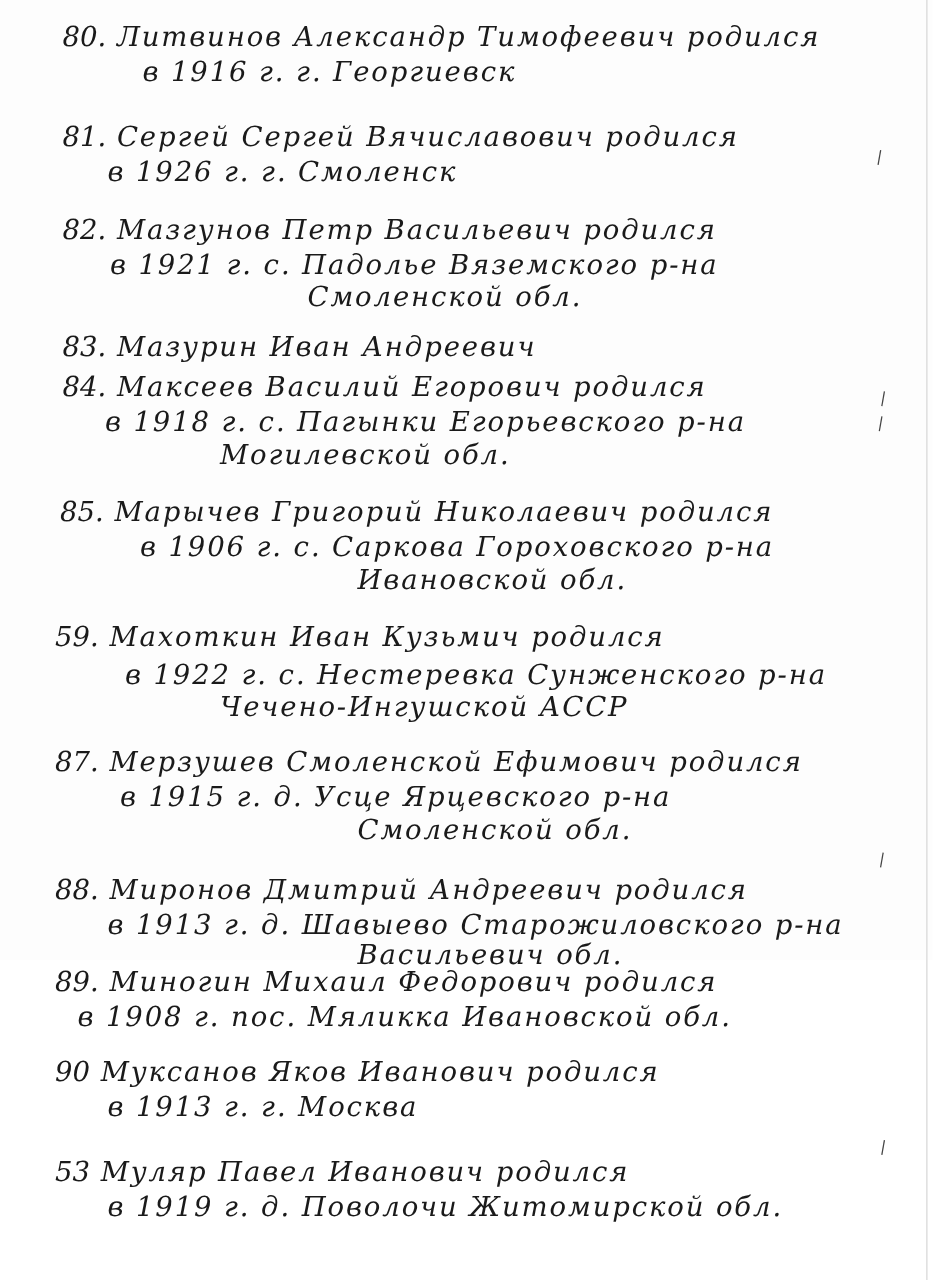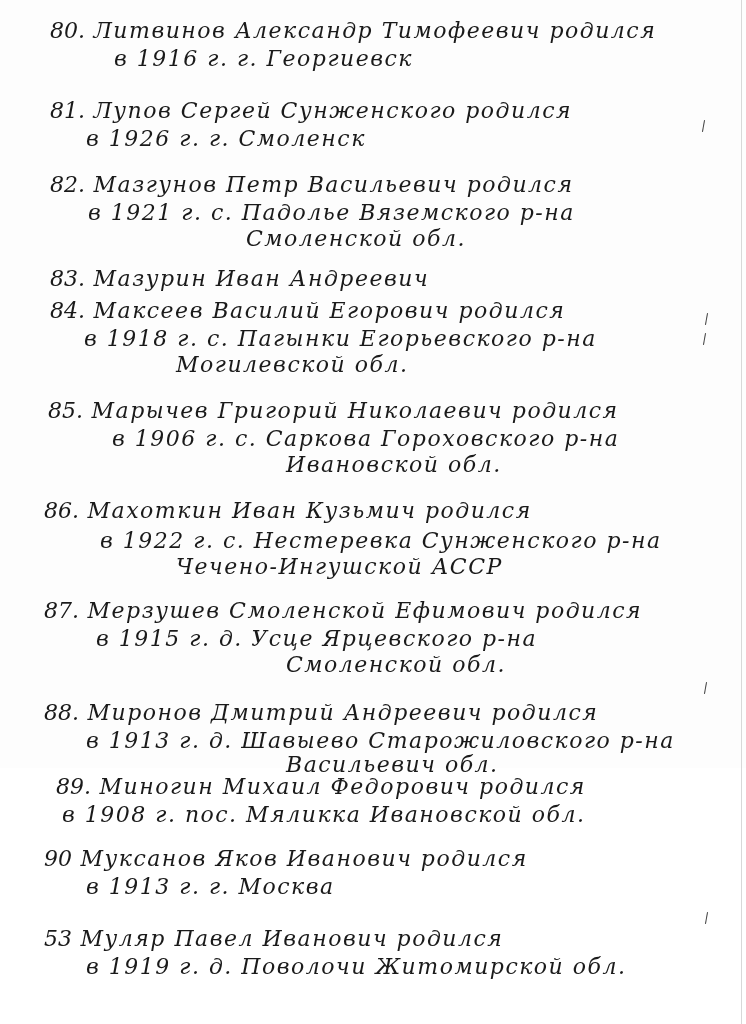--- a/index.html
+++ b/index.html
@@ -38,21 +38,21 @@
       <span class="num">80.</span>
       <span>Литвинов Александр Тимофеевич</span>
       <span>родился</span>
     </span>
     <span class="line" style="left:114px;top:28px">в 1916 г.  г. Георгиевск</span>
   </div>
 
   <div class="entry" style="top:98px">
     <span class="line" style="left:50px;top:0">
       <span class="num">81.</span>
-      <span>Лупов Сергей Сунженского</span>
+      <span>Сергей Сергей Вячиславович</span>
       <span>родился</span>
     </span>
     <span class="line" style="left:86px;top:28px">в 1926 г.  г. Смоленск</span>
   </div>
 
   <div class="entry" style="top:172px">
     <span class="line" style="left:50px;top:0">
       <span class="num">82.</span>
       <span>Мазгунов Петр Васильевич</span>
       <span>родился</span>
@@ -83,21 +83,21 @@
       <span class="num">85.</span>
       <span>Марычев Григорий Николаевич</span>
       <span>родился</span>
     </span>
     <span class="line" style="left:112px;top:28px">в 1906 г.  с. Саркова Гороховского р-на</span>
     <span class="line" style="left:286px;top:54px">Ивановской обл.</span>
   </div>
 
   <div class="entry" style="top:498px">
     <span class="line" style="left:44px;top:0">
-      <span class="num">86.</span>
+      <span class="num">59.</span>
       <span>Махоткин Иван Кузьмич</span>
       <span>родился</span>
     </span>
     <span class="line" style="left:100px;top:30px">в 1922 г. с. Нестеревка Сунженского р-на</span>
     <span class="line" style="left:176px;top:56px">Чечено-Ингушской АССР</span>
   </div>
 
   <div class="entry" style="top:598px">
     <span class="line" style="left:44px;top:0">
       <span class="num">87.</span>
@@ -112,21 +112,21 @@
     <span class="line" style="left:44px;top:0">
       <span class="num">88.</span>
       <span>Миронов Дмитрий Андреевич</span>
       <span>родился</span>
     </span>
     <span class="line" style="left:86px;top:28px">в 1913 г.  д. Шавыево Старожиловского р-на</span>
     <span class="line" style="left:286px;top:52px">Васильевич обл.</span>
   </div>
 
   <div class="entry" style="top:774px">
-    <span class="line" style="left:56px;top:0">
+    <span class="line" style="left:44px;top:0">
       <span class="num">89.</span>
       <span>Миногин Михаил Федорович</span>
       <span>родился</span>
     </span>
     <span class="line" style="left:62px;top:28px">в 1908 г. пос. Мяликка Ивановской обл.</span>
   </div>
 
   <div class="entry" style="top:846px">
     <span class="line" style="left:44px;top:0">
       <span class="num">90</span>

